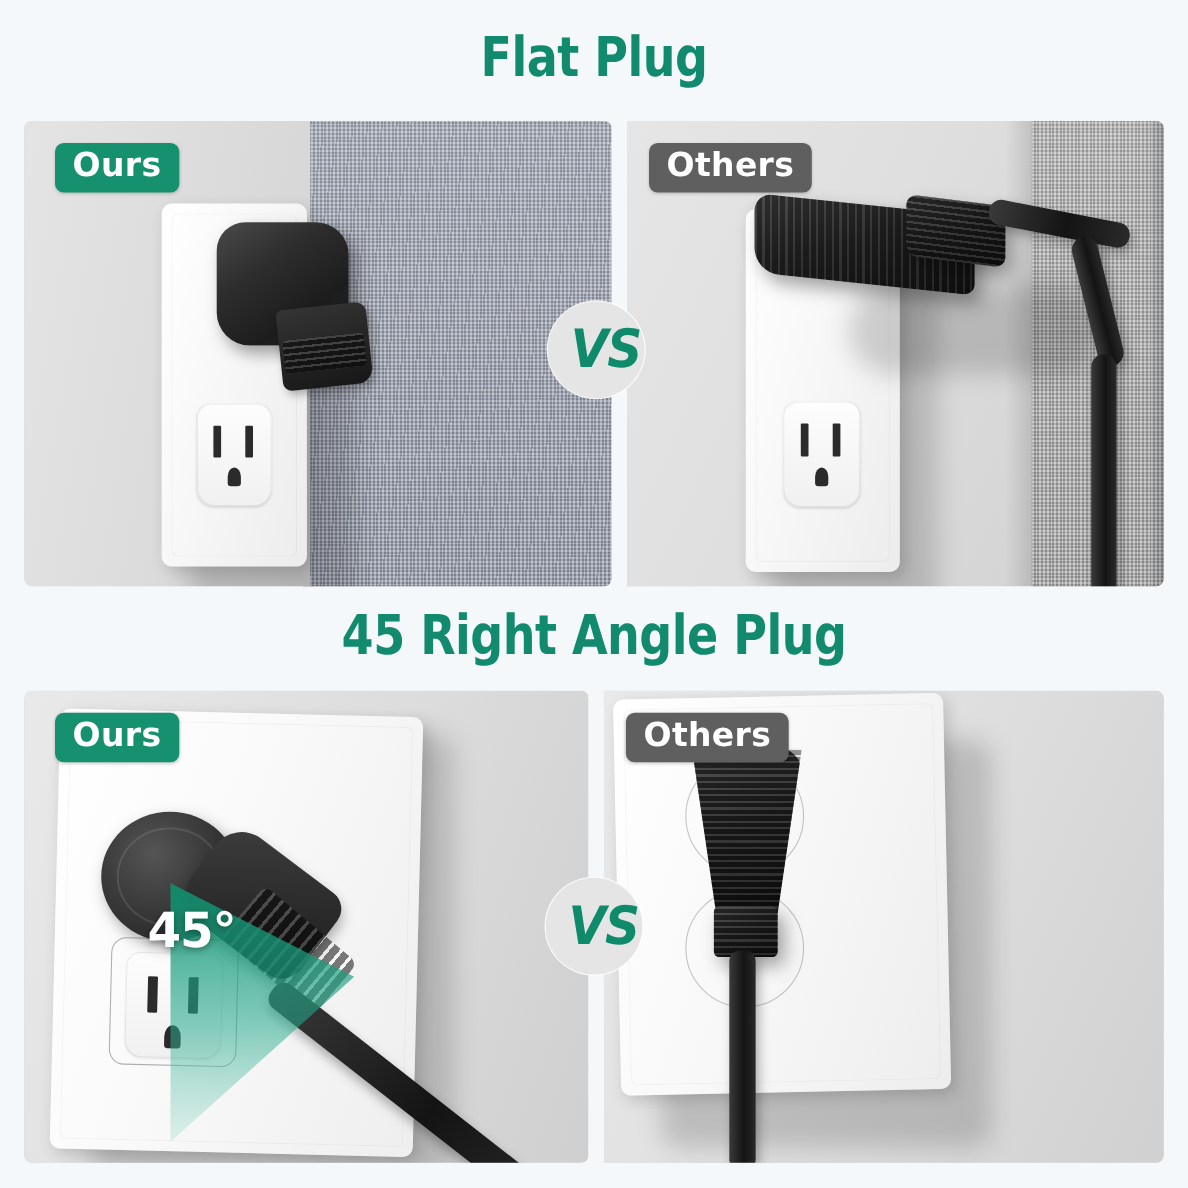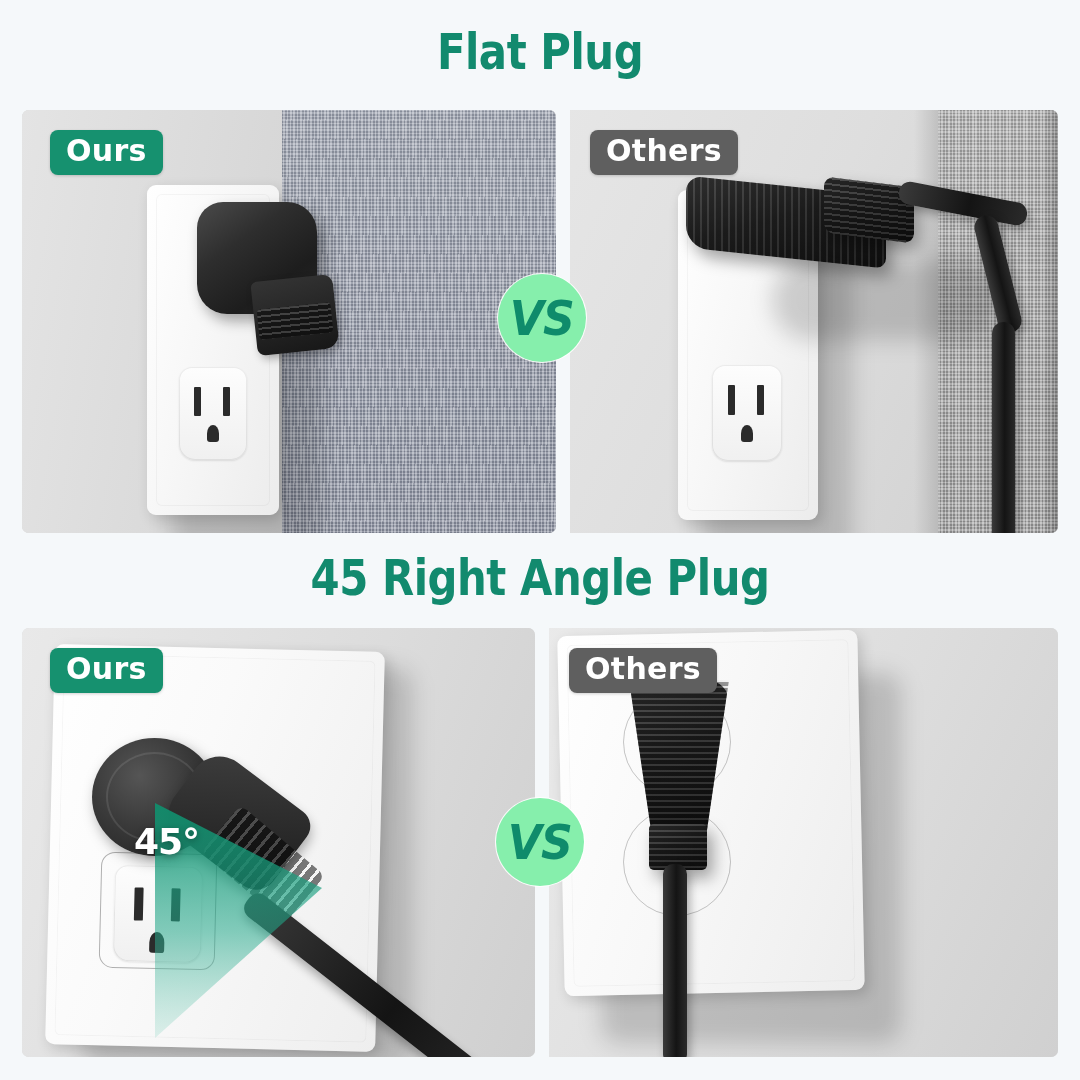--- a/index.html
+++ b/index.html
@@ -60,22 +60,22 @@
     box-shadow:0 1px 3px rgba(0,0,0,.18);
   }
   .badge-ours  { left:28px;  background:#16916f; }
   .badge-others{ left:28px;  background:#5f5f5f; }
 
   
   .vs-circle{
     position:absolute;
     width:88px; height:88px;
     border-radius:50%;
-    background:#86efac;
-    display:flex; align-items:center; justify-content:center;
+    background:#e5e5e5;
+    display:flex; align-items:center; justify-content:flex-end;
     z-index:30;
     box-shadow:0 0 0 1px rgba(255,255,255,.9);
   }
   .vs-circle span{
     color:#0f8b6b;
     font-size:48px;
     font-weight:bold;
     font-style:italic;
     letter-spacing:-1px;
     transform:scaleX(0.92);
@@ -176,21 +176,21 @@
   }
   .cord{
     position:absolute;
     background:linear-gradient(90deg,#3a3a3a,#141414 55%,#2a2a2a);
     border-radius:11px;
     box-shadow:3px 4px 10px rgba(0,0,0,.3);
   }
   .angle-label{
     position:absolute;
     color:#ffffff;
-    font-size:36px;
+    font-size:44px;
     font-weight:bold;
     letter-spacing:-1px;
     text-shadow:0 2px 6px rgba(0,0,0,.35);
     font-family:"DejaVu Sans","Liberation Sans", sans-serif;
     z-index:14;
   }
   .shadow-blob{
     position:absolute;
     border-radius:50%;
     background:rgba(0,0,0,.16);

